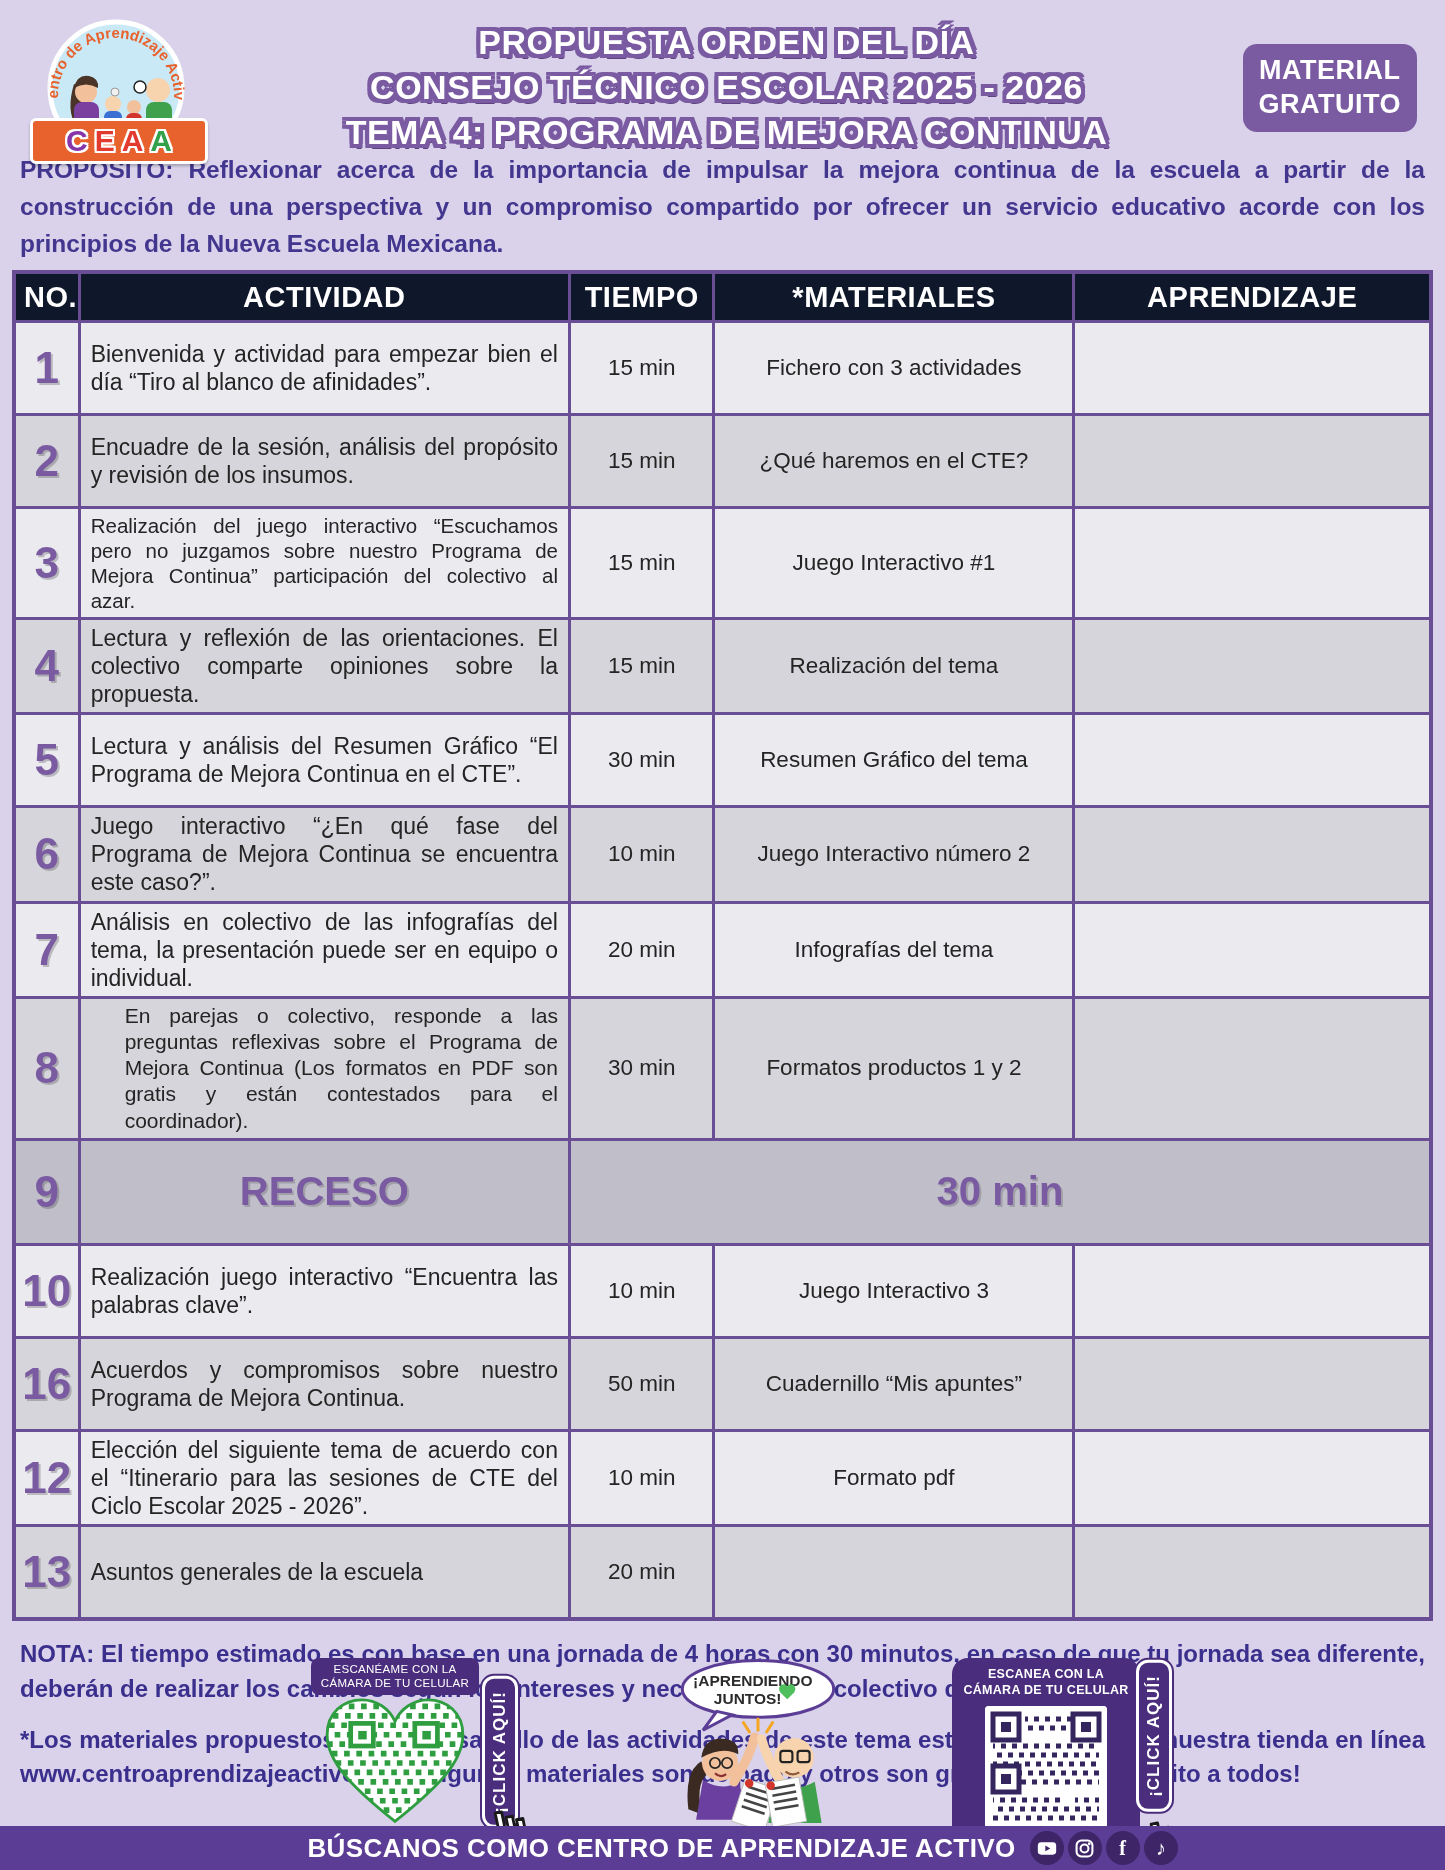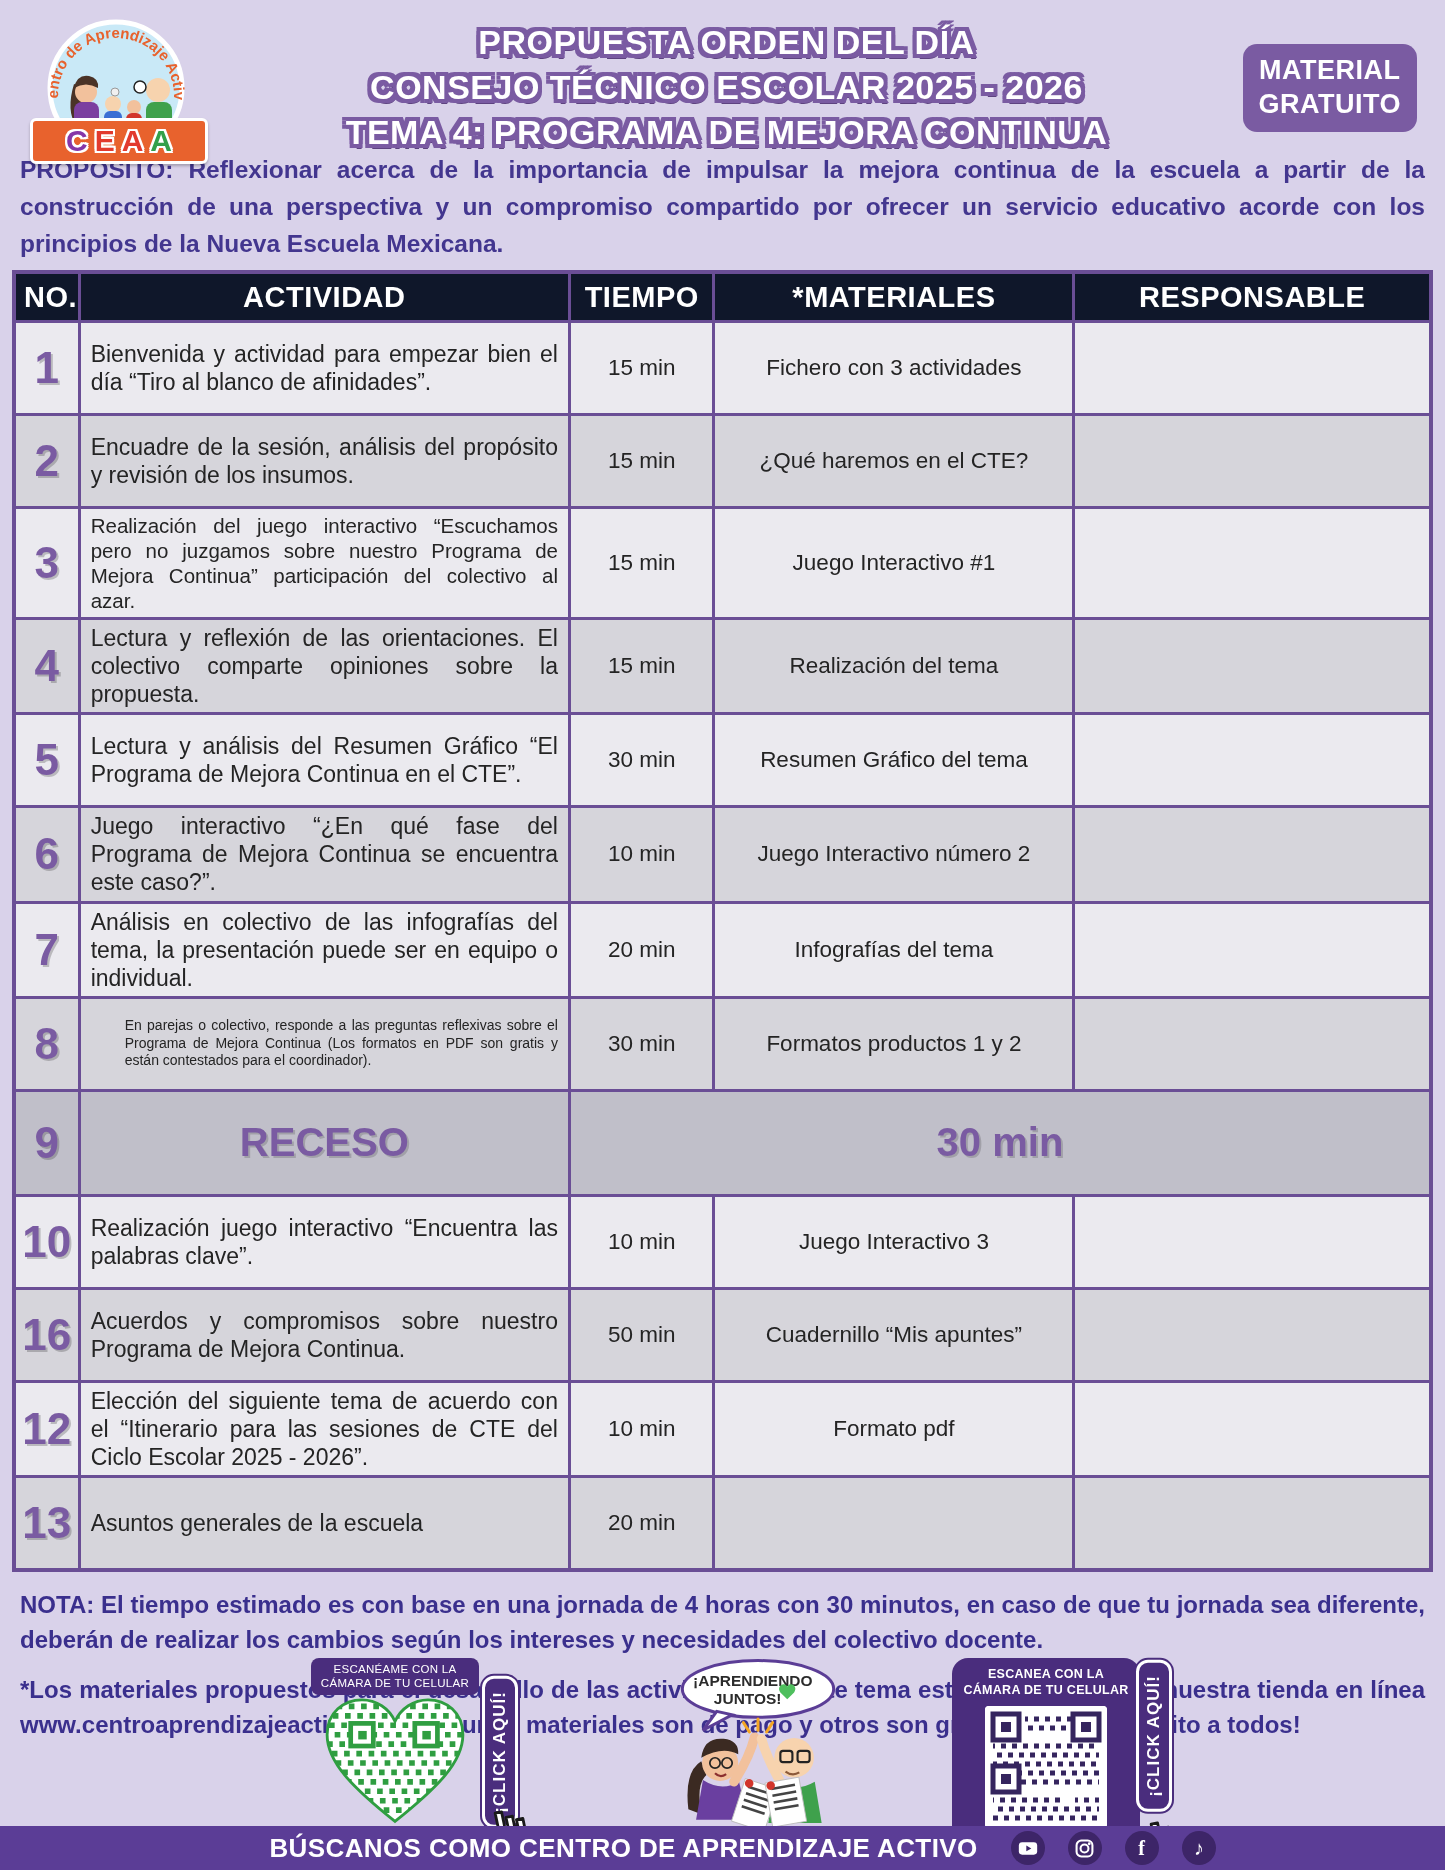--- a/index.html
+++ b/index.html
@@ -44,21 +44,21 @@
   td{vertical-align:middle;}
   .row-light td{background:#ebeaef;}
   .row-dark td{background:#d6d5db;}
   .row-receso td{background:#c0bfc9;}
   td.c-no{
     text-align:center;font-size:44px;font-weight:900;color:#7a5ba2;height:90px;
     text-shadow:2px 2px 0 rgba(40,40,40,.25);padding:0;
   }
   td.c-act{font-size:23px;color:#242424;padding:4px 10px;text-align:justify;line-height:1.22;font-weight:500;}
   td.c-act.sm{font-size:20.5px;}
-  td.c-act.xs{font-size:14px;line-height:1.25;padding-left:44px;}
+  td.c-act.xs{font-size:21px;line-height:1.25;padding-left:44px;}
   td.c-time,td.c-mat,td.c-resp{font-size:22.5px;color:#242424;text-align:center;padding:0 8px;font-weight:500;}
   td.receso-label{font-size:40px;font-weight:900;color:#7a5ba2;text-align:center;
     text-shadow:2px 2px 0 rgba(40,40,40,.2);margin-left:40px;}
   td.receso-time{font-size:40px;font-weight:900;color:#7a5ba2;text-align:center;height:100px;
     text-shadow:2px 2px 0 rgba(40,40,40,.2);}
   
   .nota,.store{margin:16px 20px 0;color:#3a2f8d;font-size:24px;line-height:1.45;text-align:justify;font-weight:600;}
   .nota b,.store .star{font-weight:900;}
   .store .url{font-weight:700;}
   
@@ -83,21 +83,21 @@
   .hand-left{right:-42px;bottom:-6px;transform:rotate(-12deg);}
   .hand-right{right:-46px;bottom:6px;transform:rotate(-12deg);}
   .qr-panel{
     background:#4a2d7d;border-radius:16px;padding:8px 10px 10px;width:168px;text-align:center;color:#fff;
   }
   .qr-panel .lbl{font-size:12.5px;font-weight:900;line-height:1.3;letter-spacing:.3px;}
   .qr-white{background:#fff;border-radius:4px;width:122px;height:122px;margin:7px auto 6px;display:block;}
   
   .bottombar{
     position:absolute;left:0;right:0;bottom:0;height:44px;background:#5b3d96;
-    display:flex;align-items:center;justify-content:center;gap:23px;padding-left:40px;
+    display:flex;align-items:center;justify-content:center;gap:4px;padding-left:40px;
   }
   .bottombar .txt{color:#fff;font-size:26px;font-weight:900;letter-spacing:.4px;margin-right:10px;}
   .soc{width:34px;height:34px;border-radius:50%;background:#3d2568;display:flex;align-items:center;justify-content:center;}
   .soc span{color:#fff;font-weight:900;font-size:20px;line-height:1;}
 </style>
 </head>
 <body>
 
 <div class="page">
 
@@ -152,21 +152,21 @@
         <col style="width:10.2%">
         <col style="width:25.4%">
         <col style="width:25.2%">
     </colgroup>
     <thead>
       <tr>
         <th class="h first">NO.</th>
         <th class="h">ACTIVIDAD</th>
         <th class="h">TIEMPO</th>
         <th class="h">*MATERIALES</th>
-        <th class="h">RESPONSABLE</th>
+        <th class="h">APRENDIZAJE</th>
       </tr>
     </thead>
     <tbody id="table-body">
         <tr class="row-light">
           <td class="c-no">1</td>
           <td class="c-act">Bienvenida y actividad para empezar bien el día “Tiro al blanco de afinidades”.</td>
           <td class="c-time">15 min</td>
           <td class="c-mat">Fichero con 3 actividades</td>
           <td class="c-resp"></td>
         </tr>

